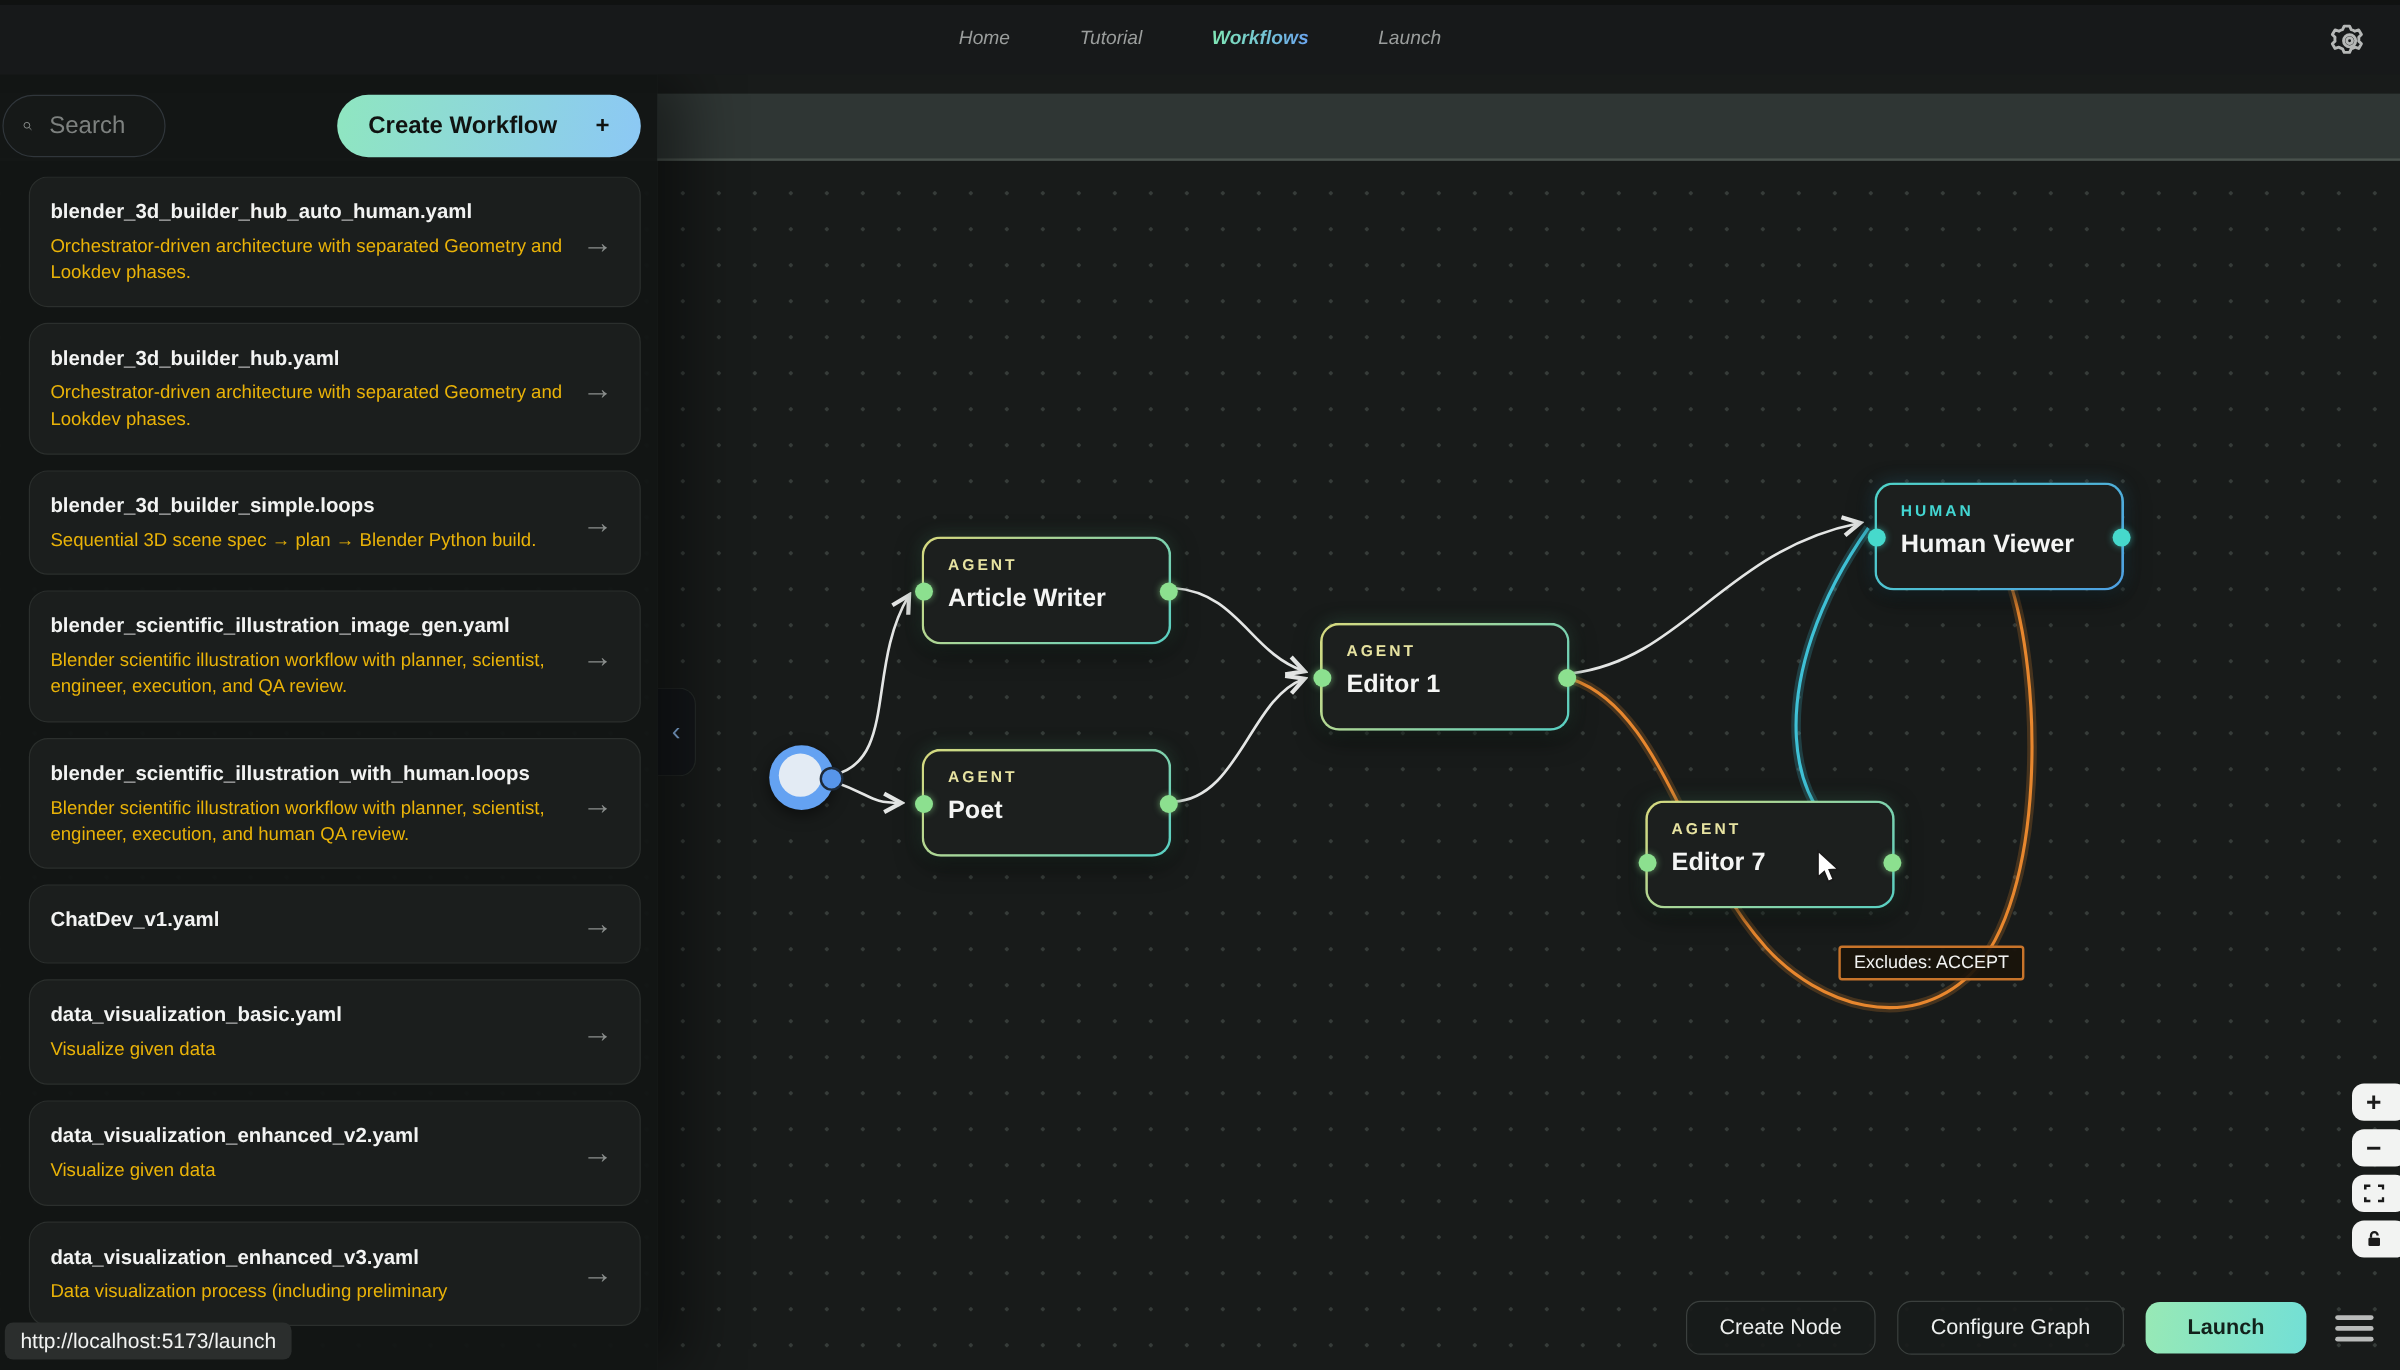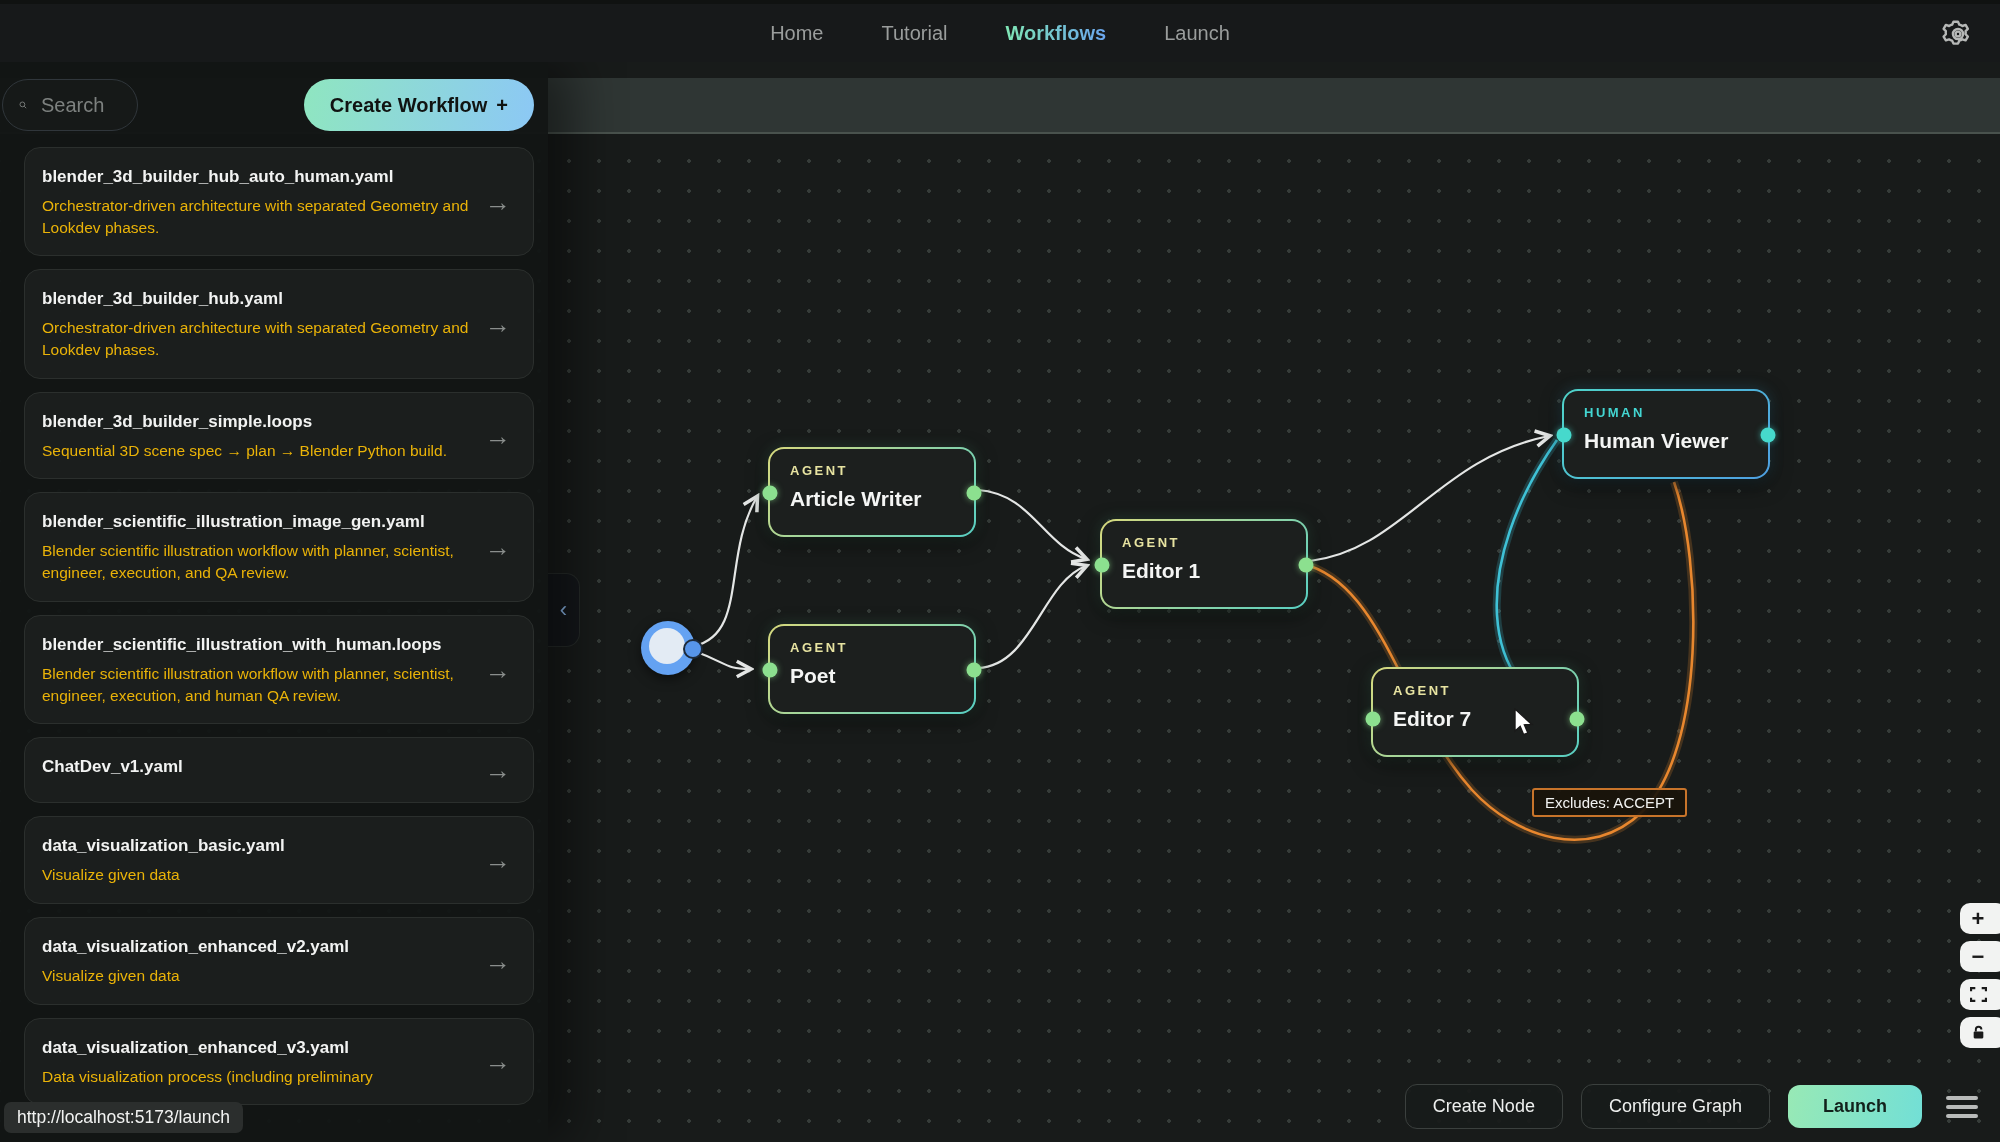--- a/index.html
+++ b/index.html
@@ -4,21 +4,21 @@
 <style>
   * { margin:0; padding:0; box-sizing:border-box; }
   html,body { width:2000px; height:1142px; overflow:hidden; background:#151716;
               font-family:"Liberation Sans", sans-serif; }
   #app { position:relative; width:2000px; height:1142px; background:#181b1a; }
 
   
   .topnav { position:absolute; left:0; top:0; width:2000px; height:62px;
             background:#17191a; display:flex; align-items:center; justify-content:center;
             gap:58px; z-index:60; border-top:4px solid #101211; }
-  .nav-link { font-size:20px; color:#9a9d9c; cursor:default; }
+  .nav-link { font-size:16px; color:#9a9d9c; cursor:default;font-style:italic; }
   .nav-link.active { font-weight:bold; background:linear-gradient(90deg,#7fe6b4,#6ba6ef);
                      -webkit-background-clip:text; background-clip:text; color:transparent; }
   .gear { position:absolute; right:26px; top:14px; width:32px; height:32px; color:#b6b8b7; }
 
   
   .canvas-strip { position:absolute; left:0; top:78px; width:2000px; height:56px;
                   background:#2f3634; border-bottom:2px solid #49524d; }
   .canvas-dots { position:absolute; left:0; top:136px; width:2000px; height:1006px;
                  background-image:radial-gradient(circle,#363c39 1.6px,transparent 1.7px);
                  background-size:30px 30px; background-position:14px 10px; }
@@ -92,21 +92,21 @@
   .sidebar-head { display:flex; align-items:center; justify-content:space-between;
                   padding:17px 14px 0 2px; }
   .search { display:flex; align-items:center; gap:14px; width:136px; height:52px;
             background:#21262a33; border:1px solid #30363b; border-radius:26px;
             padding:0 16px; }
   .search input { background:transparent; border:none; outline:none; color:#cfd2d1;
                   font-size:20px; width:80px; font-family:"Liberation Sans",sans-serif; }
   .search input::placeholder { color:#7d817f; }
   .create-btn { height:52px; padding:0 26px; border:none; border-radius:26px;
                 background:linear-gradient(100deg,#8fe6c0,#8cc8f5); color:#101311;
-                font-size:20px; font-weight:bold; display:flex; align-items:center; gap:9px;
+                font-size:20px; font-weight:bold; display:flex; align-items:center; gap:32px;
                 cursor:pointer; font-family:"Liberation Sans",sans-serif; }
   .wf-list { margin-top:16px; padding:0 14px 0 24px; display:flex; flex-direction:column;
              gap:13px; height:980px; overflow:hidden; }
   .wf-card { position:relative; background:#1b1e1d; border:1px solid #2b2f2d;
              border-radius:16px; padding:19px 64px 17px 17px; cursor:pointer; flex:none; }
   .wf-name { font-size:17px; font-weight:bold; color:#f2f3f2; margin-bottom:8px; }
   .wf-desc { font-size:15.5px; color:#eab308; line-height:1.4; }
   .wf-arrow { position:absolute; right:22px; top:50%; transform:translateY(-50%);
               font-size:26px; color:#8a8e8c; }
 
@@ -167,21 +167,21 @@
     <span class="port right"></span>
   </div>
 
   <div class="node agent" style="left:1371px; top:667px;">
     <div class="node-kind">AGENT</div>
     <div class="node-title">Editor 7</div>
     <span class="port left" style="top:50px"></span>
     <span class="port right" style="top:50px"></span>
   </div>
 
-  <div class="node human" style="left:1562px; top:389px;">
+  <div class="node human" style="left:1562px; top:402px;">
     <div class="node-kind">HUMAN</div>
     <div class="node-title">Human Viewer</div>
     <span class="port left"></span>
     <span class="port right"></span>
   </div>
 
   <div class="start-node">
     <div class="start-outer"></div>
     <div class="start-inner"></div>
     <div class="start-port"></div>

